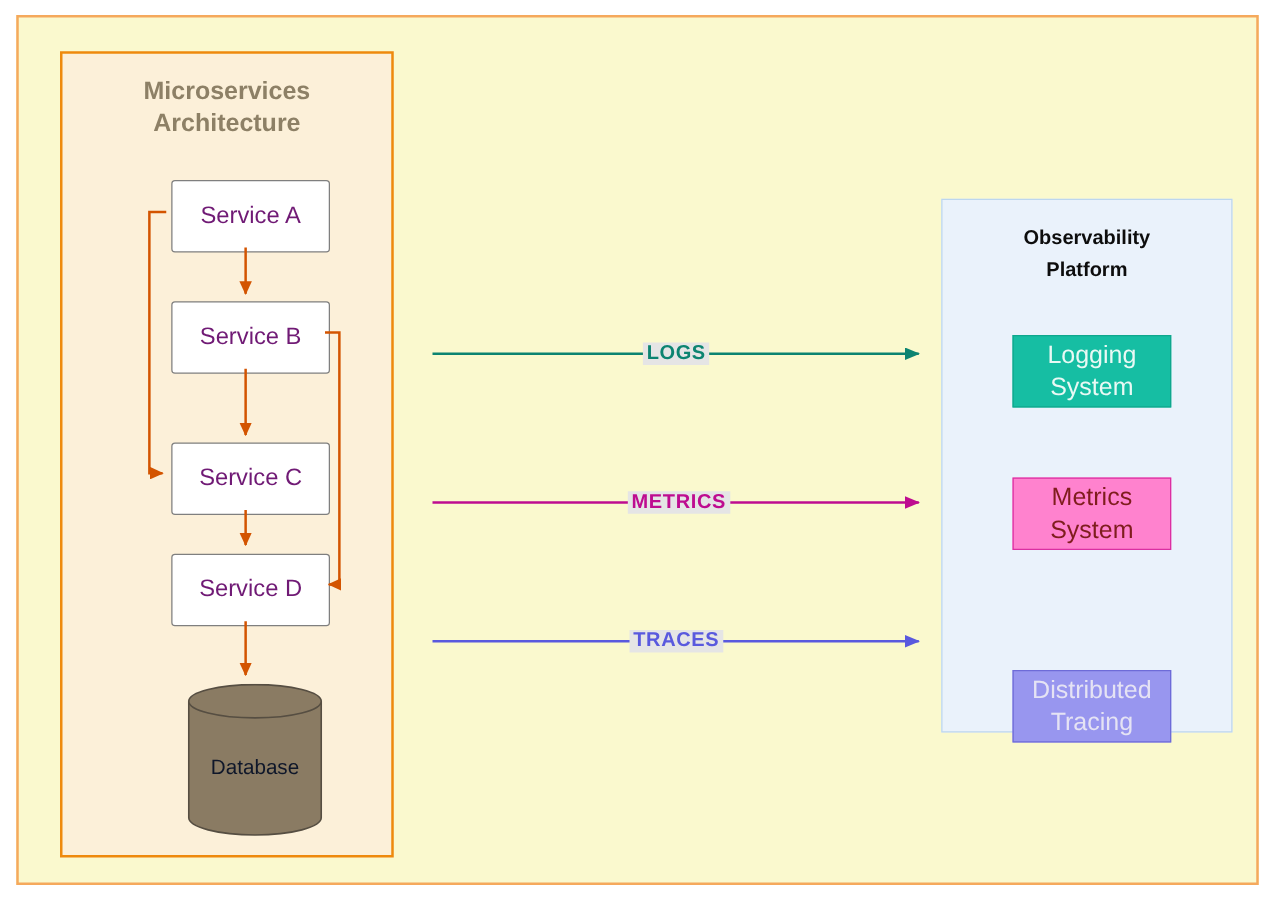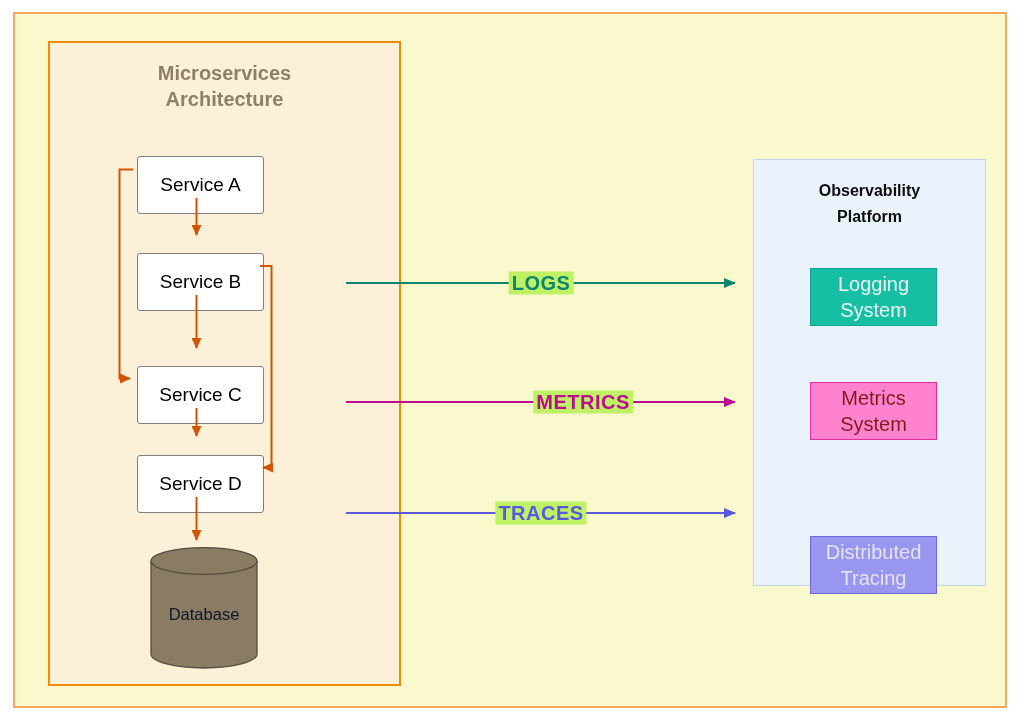--- a/index.html
+++ b/index.html
@@ -6,33 +6,33 @@
   .stage{
     position:relative;width:1024px;height:725px;overflow:hidden;
     font-family:"Liberation Sans", sans-serif;background:#ffffff;
   }
   .canvas{
     position:absolute;left:13px;top:12px;width:994px;height:696px;
     background:#FAF9CE;border:2px solid #F5A95C;box-sizing:border-box;
   }
   
   .ms-container{
-    position:absolute;left:33px;top:27px;width:353px;height:645px;
+    position:absolute;left:33px;top:27px;width:267px;height:645px;
     background:#FCF0D9;border:2px solid #EE8A0D;box-sizing:border-box;
   }
   .ms-title{
     position:absolute;left:50%;top:17px;transform:translateX(-50%);
     width:180px;text-align:center;font-size:20px;font-weight:bold;
     color:#8D8066;line-height:26px;
   }
   .service-box{
     position:absolute;left:87px;width:127px;height:58px;box-sizing:border-box;
     background:#ffffff;border:1px solid #7F7F7F;border-radius:3px;
     display:flex;align-items:center;justify-content:center;
-    font-size:19px;color:#000000;margin-top:12px;
+    font-size:19px;color:#701a75;
   }
   .svc-a{top:101px}.svc-b{top:198px}.svc-c{top:311px}.svc-d{top:400px}
   .database{position:absolute;left:100px;top:504px;width:108px;height:122px;}
   .database .db-label{
     position:absolute;left:0;top:58px;width:100%;text-align:center;
     color:#0f172a;font-size:16.5px;
   }
   
   .obs-container{
     position:absolute;left:738px;top:145px;width:233px;height:427px;
@@ -48,25 +48,25 @@
     border-radius:0;display:flex;align-items:center;justify-content:center;
     text-align:center;font-size:20px;line-height:26px;
   }
   .obs-logging{top:108px;background:#16BEA3;border:1.5px solid #0FA78D;color:#E9F9F4;}
   .obs-metrics{top:222px;background:#FF82CE;border:1.5px solid #DB2FA2;color:#7f1d1d;}
   .obs-tracing{top:334px;background:#9896EF;border:1.5px solid #6E6BD8;color:#E5E3F4;margin-top:42px;}
   
   .connectors{position:absolute;left:0;top:0;width:1024px;height:725px;pointer-events:none;}
   .flow-label{
     position:absolute;transform:translate(-50%,-50%);
-    font-size:20px;font-weight:bold;letter-spacing:0.5px;
-    background:#bef264;padding:0 3px;white-space:nowrap;
+    font-size:16px;font-weight:bold;letter-spacing:0.5px;
+    background:#e5e5e5;padding:0 3px;white-space:nowrap;
   }
   .fl-logs{color:#0C8471;}
-  .fl-metrics{color:#BE0C90;margin-left:40px;}
+  .fl-metrics{color:#BE0C90;}
   .fl-traces{color:#5959DE;}
 </style>
 </head>
 <body>
 
 <div class="stage">
   <div class="canvas">
 
     <div class="ms-container">
       <div class="ms-title">Microservices Architecture</div>

